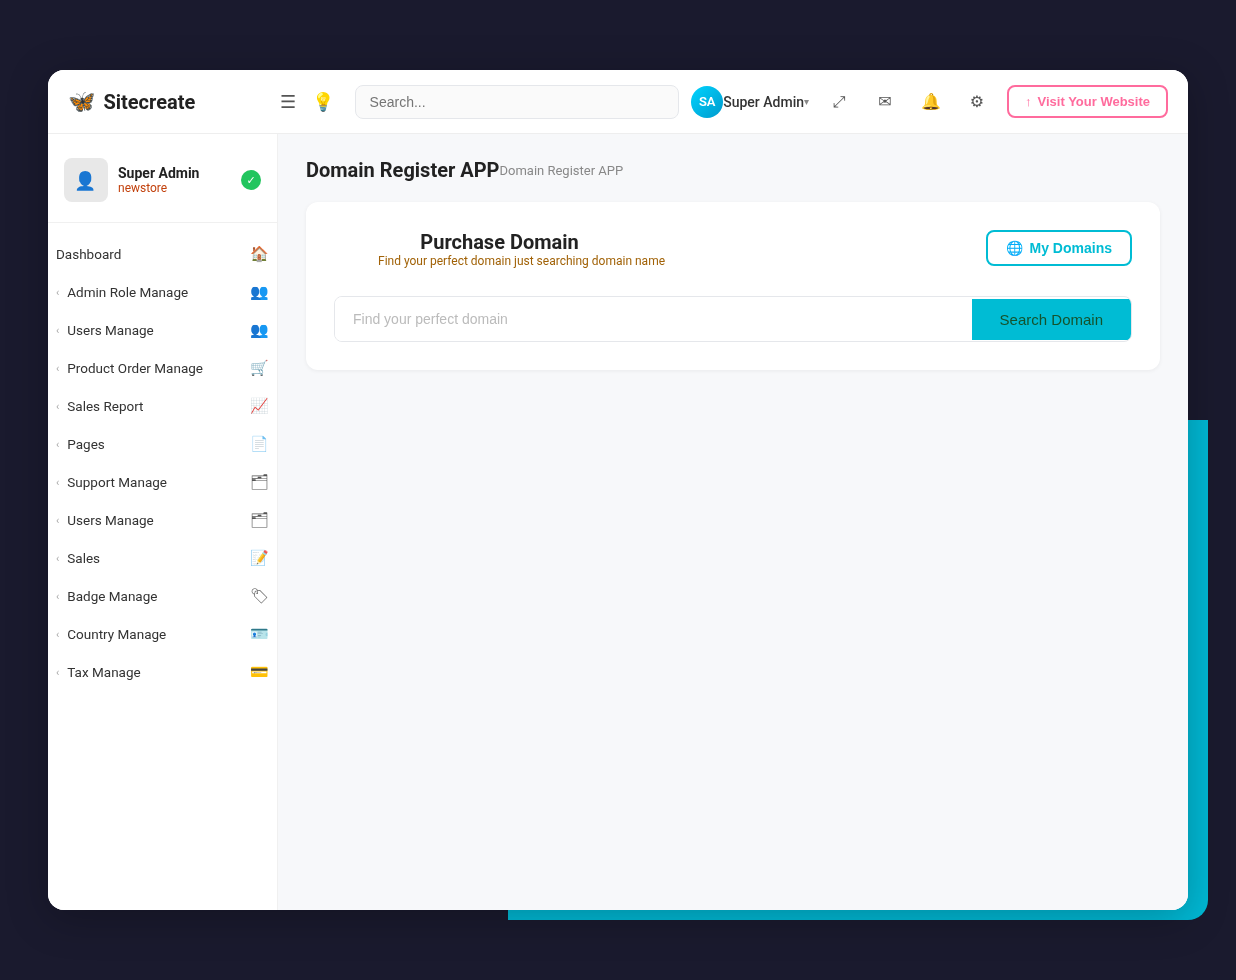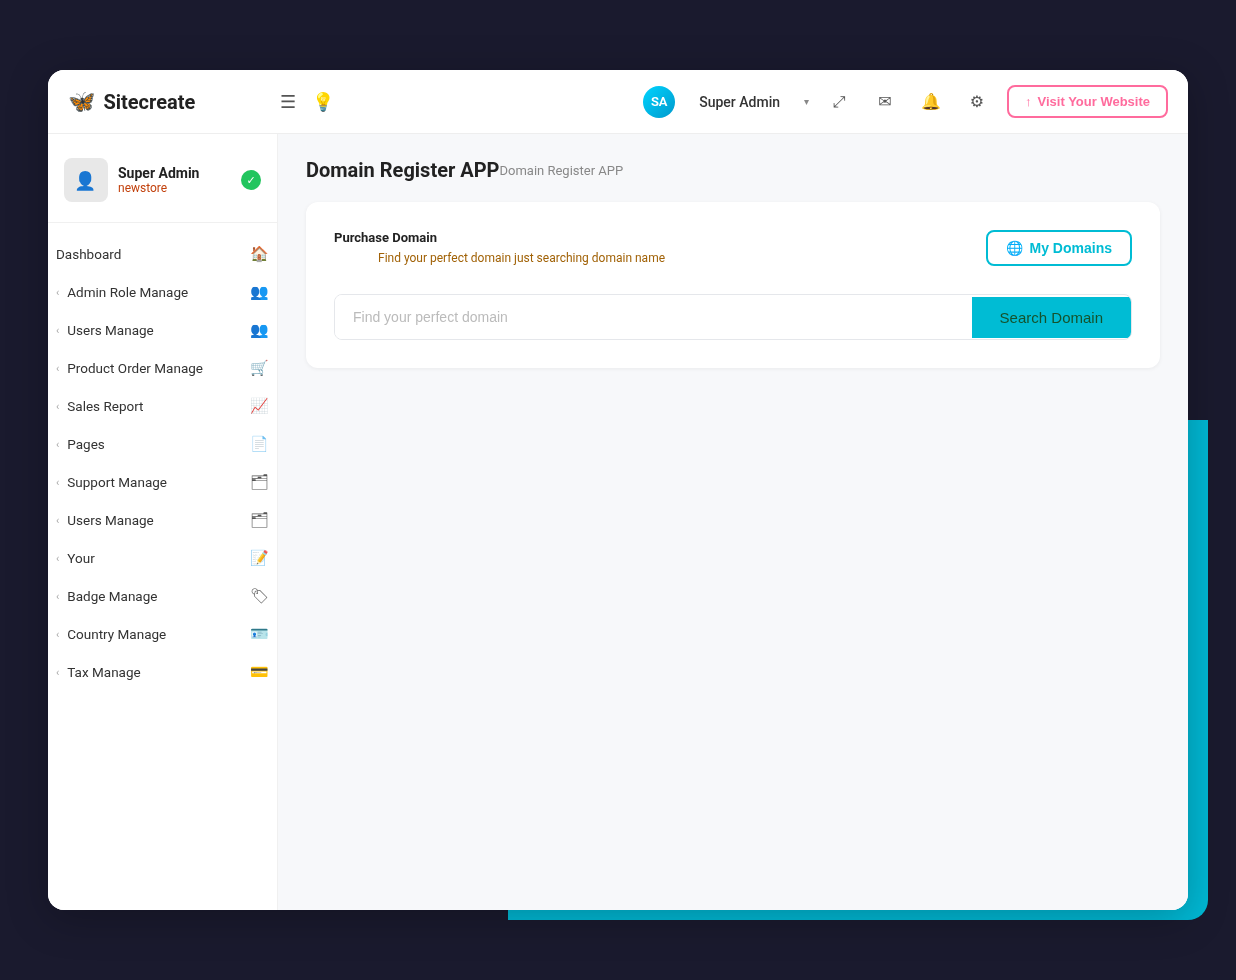--- a/index.html
+++ b/index.html
@@ -108,21 +108,21 @@
     .nav-right {
       margin-left: auto;
       display: flex;
       align-items: center;
       gap: 14px;
     }
 
     .user-badge {
       display: flex;
       align-items: center;
-      gap: 24px;
+      gap: 0;
       cursor: pointer;
     }
 
     .user-avatar-sm {
       width: 32px;
       height: 32px;
       border-radius: 50%;
       background: linear-gradient(135deg, #00d4ff, #0099cc);
       display: flex;
       align-items: center;
@@ -298,24 +298,25 @@
     }
 
     .card-header {
       display: flex;
       align-items: flex-start;
       justify-content: space-between;
       margin-bottom: 28px;
     }
 
     .card-title {
-      font-size: 13px;
+      font-size: 20px;
       font-weight: 700;
       color: #222;
-      margin-bottom: 6px;
+      margin-bottom: 0;
+      text-align: center;
     }
 
     .card-subtitle {
       font-size: 12px;
       color: #a16207;
       margin-left: 44px;
     }
 
     .my-domains-btn {
       border: 2px solid #00bcd4;
@@ -374,20 +375,23 @@
   <div class="app-container">
 
     <div class="top-nav">
       <div class="logo-area">
         <span class="logo-icon">🦋</span>
         <span>Sitecreate</span>
       </div>
       <div class="nav-left">
         <span class="hamburger-icon">☰</span>
         <span class="bulb-icon">💡</span>
+      </div>
+      <div class="search-bar">
+        <input type="text" placeholder="Search..." style="">
       </div>
       <div class="nav-right">
         <div class="user-badge">
           <div class="user-avatar-sm">
             <span>SA</span>
           </div>
           <span class="user-name-nav">Super Admin</span>
           <span class="chevron-down">▾</span>
         </div>
         <div class="nav-icon-btn">⤢</div>
@@ -488,21 +492,21 @@
             <span class="sidebar-item-label">Users Manage</span>
           </div>
           <div class="sidebar-item-right">
             <span class="sidebar-item-icon">🗂</span>
           </div>
         </div>
 
         <div class="sidebar-item">
           <div class="sidebar-item-left">
             <span class="sidebar-chevron">‹</span>
-            <span class="sidebar-item-label">Your</span>
+            <span class="sidebar-item-label">Sales</span>
           </div>
           <div class="sidebar-item-right">
             <span class="sidebar-item-icon">📝</span>
           </div>
         </div>
 
         <div class="sidebar-item">
           <div class="sidebar-item-left">
             <span class="sidebar-chevron">‹</span>
             <span class="sidebar-item-label">Badge Manage</span>

